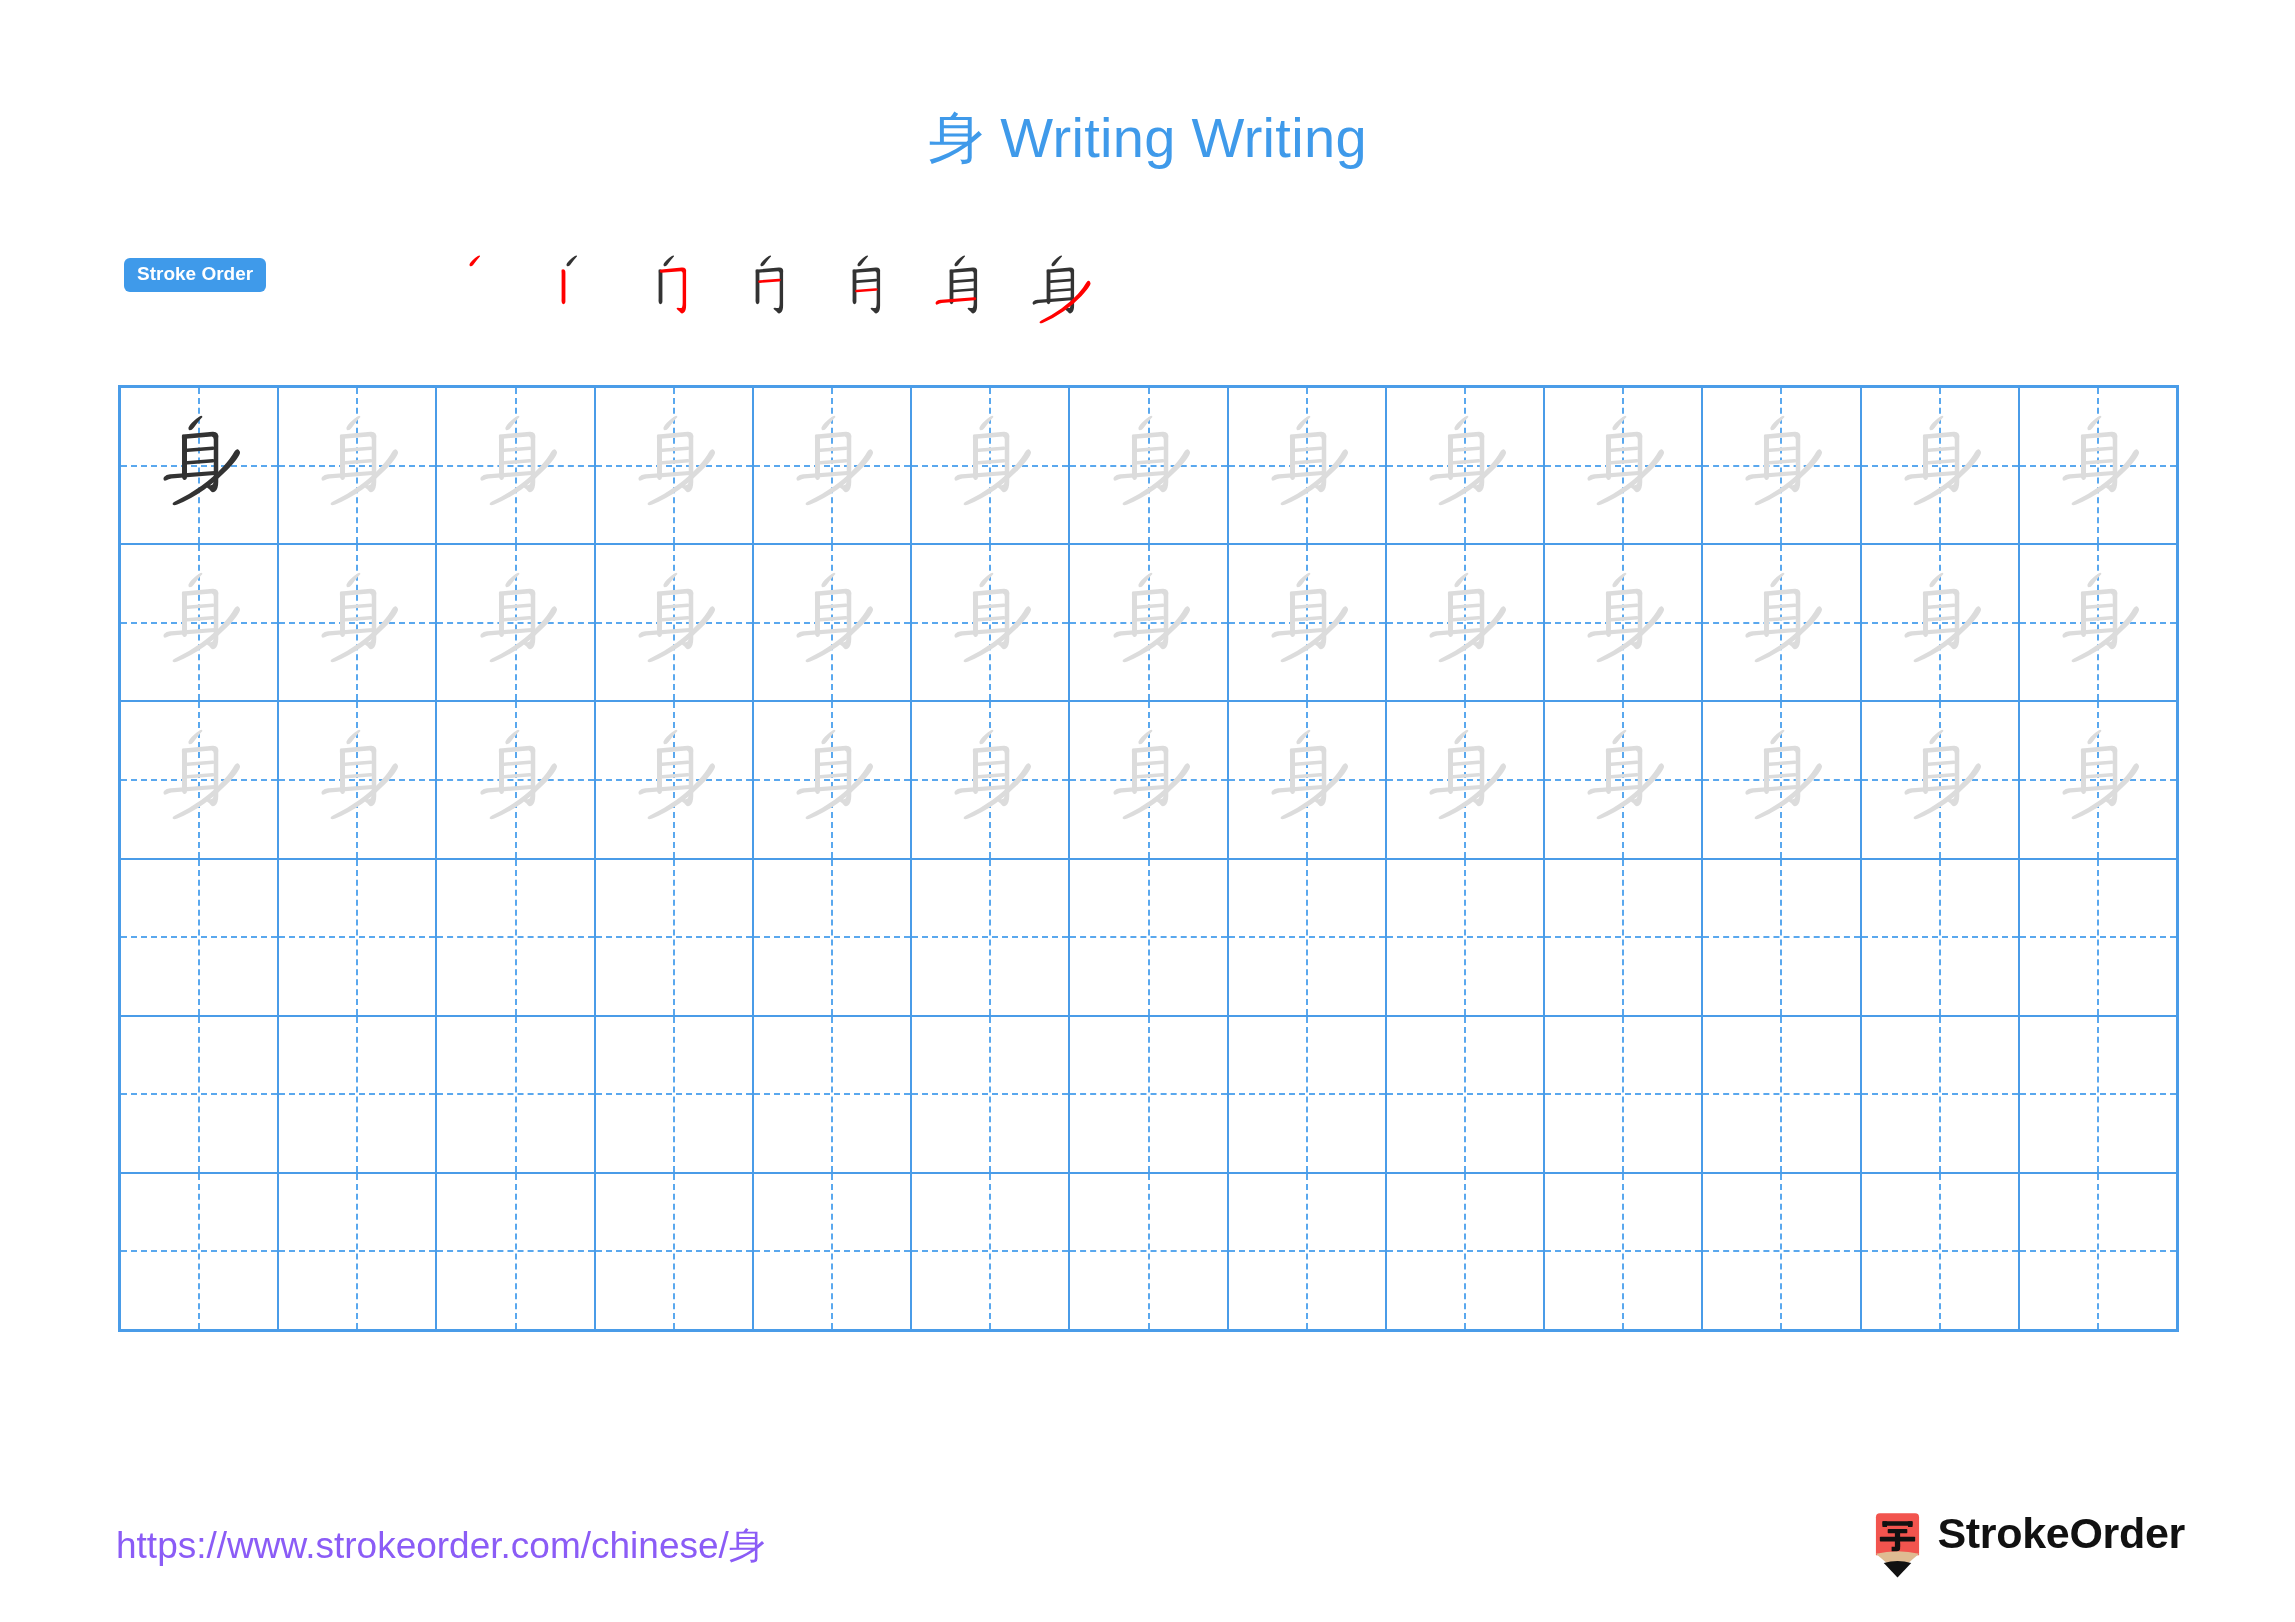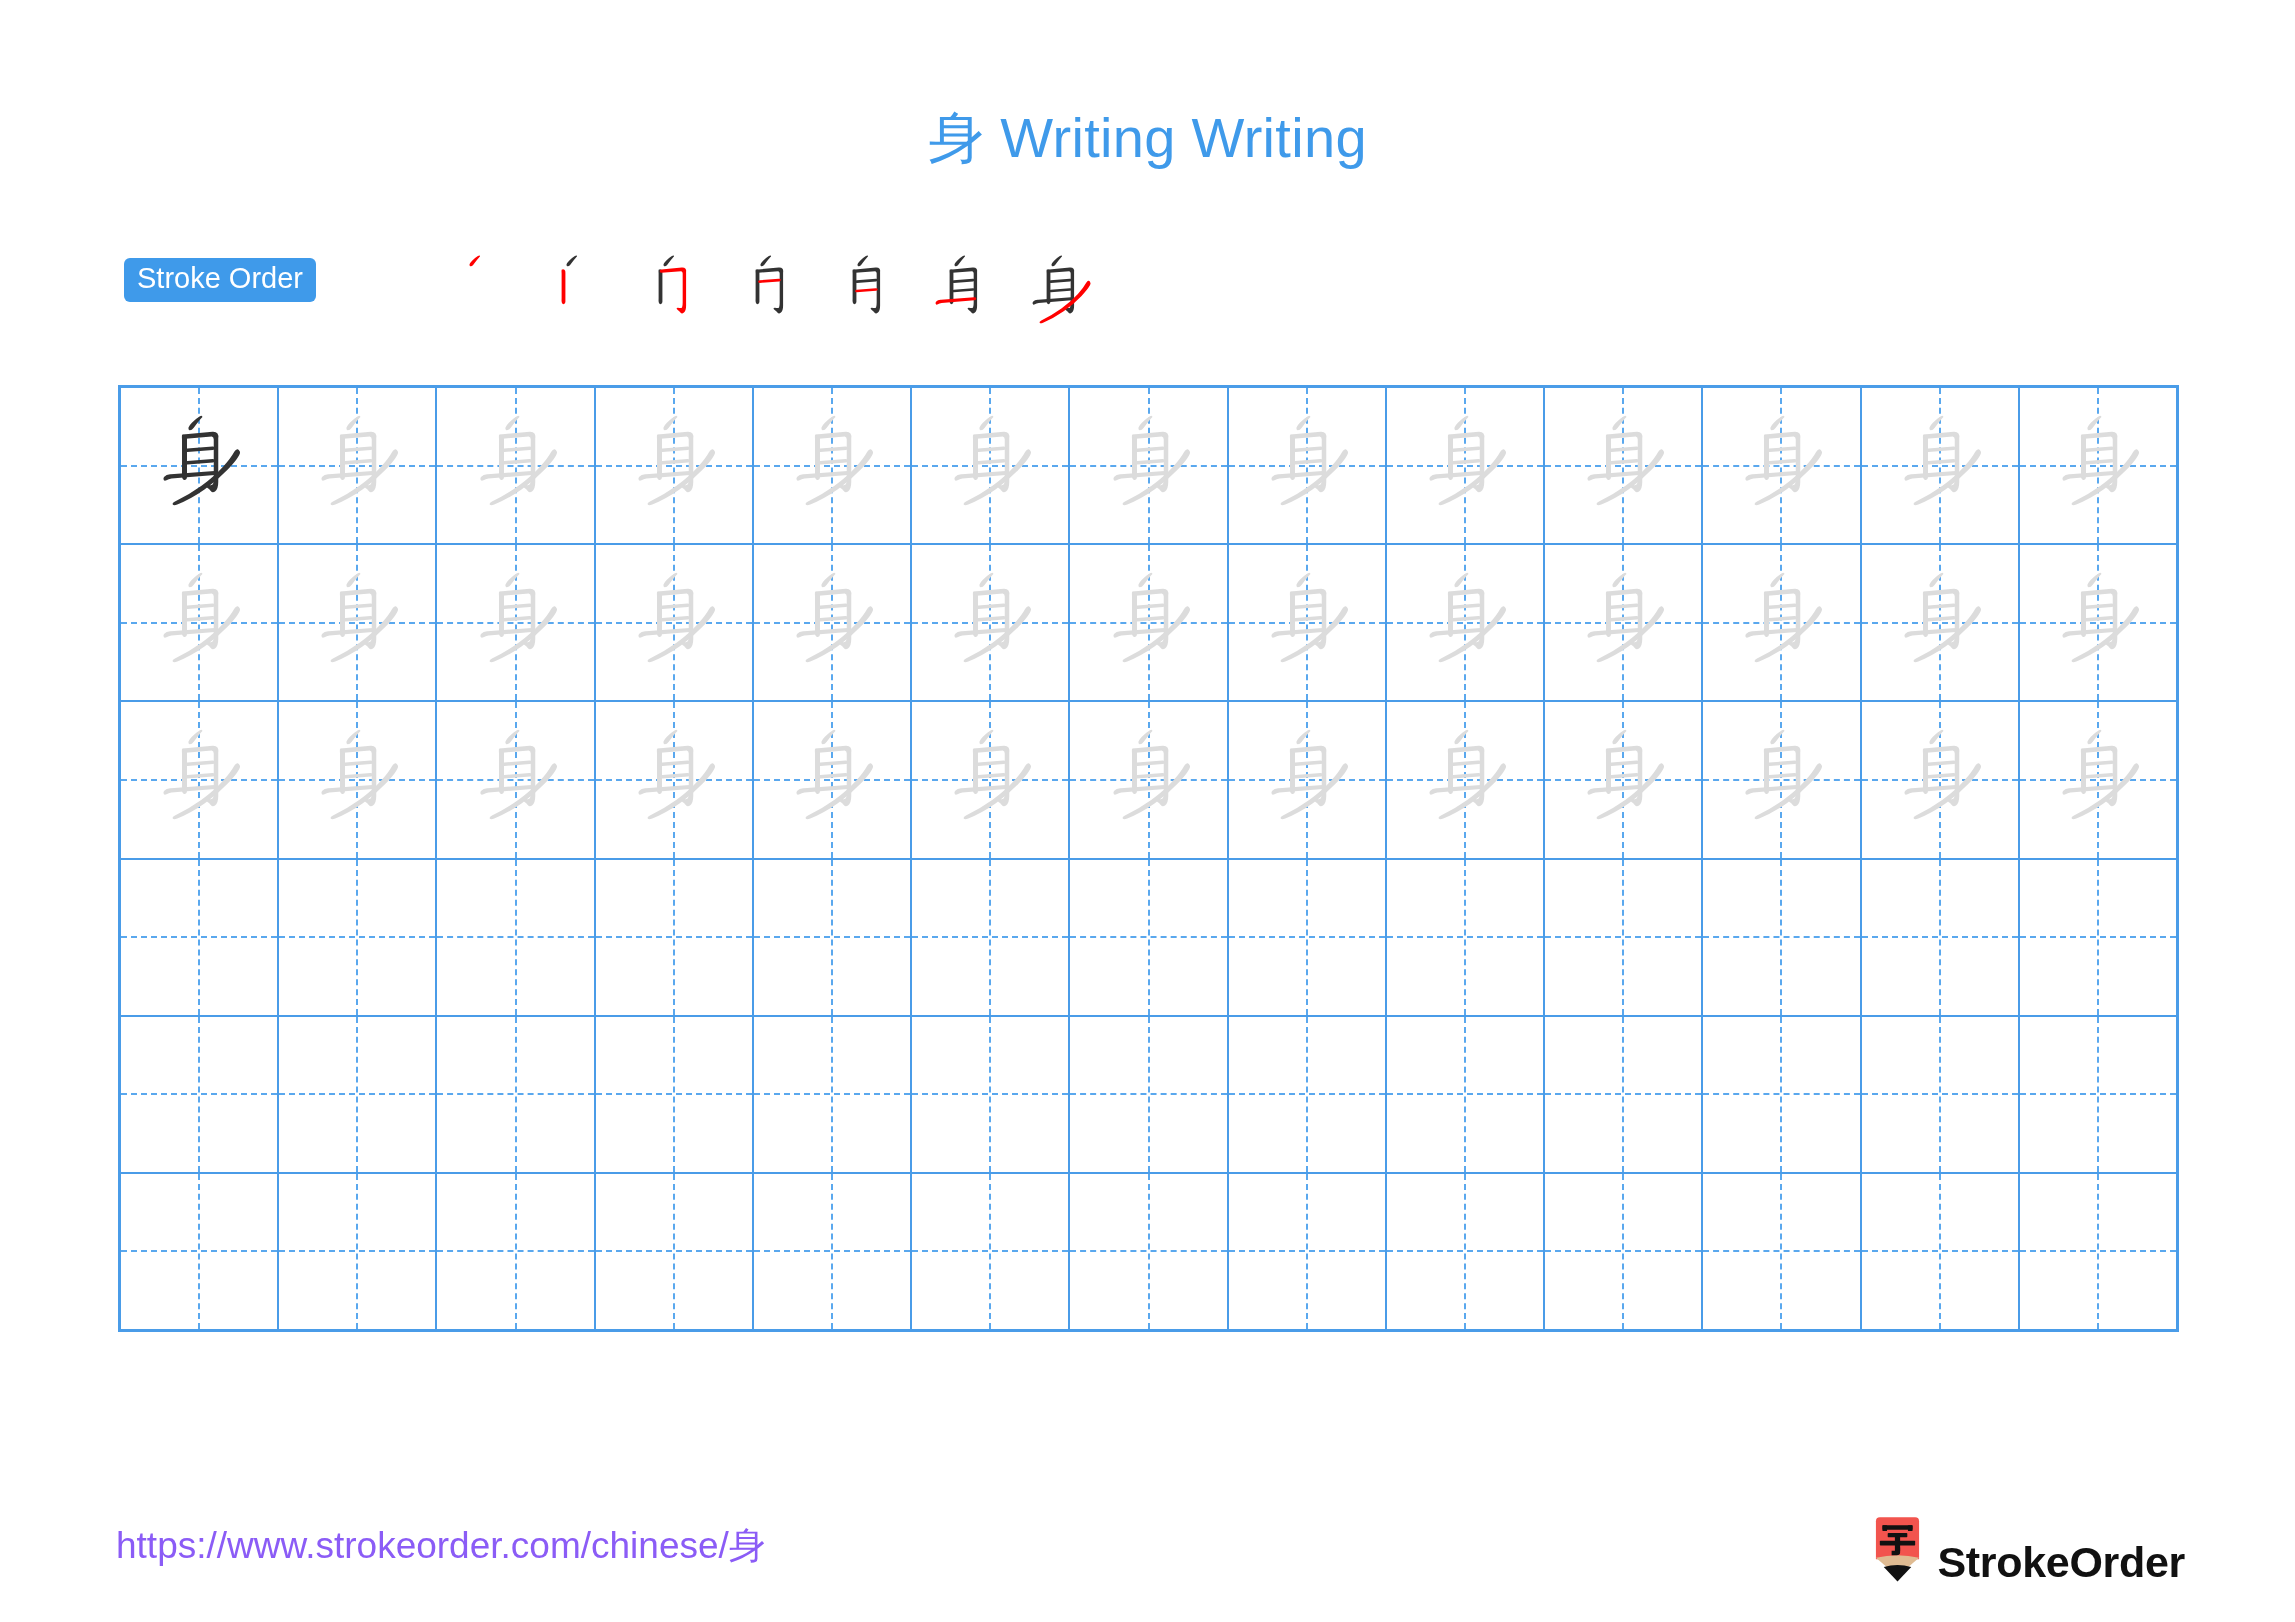--- a/index.html
+++ b/index.html
@@ -40,22 +40,22 @@
     left: 124px;
     width: 2048px;
     height: 77px;
   }
   #stroke-order-badge {
     position: absolute;
     left: 0;
     top: 3.9px;
     background: #3f9aea;
     color: #ffffff;
-    font-size: 29px;
-    font-weight: 400;
+    font-size: 19px;
+    font-weight: 700;
     padding: 6.5px 13px 8.5px 13px;
     border-radius: 5.9px;
     line-height: 1.0;
     white-space: nowrap;
   }
   #stroke-steps {
     position: absolute;
     left: 305px;
     top: -9.2px;
     display: flex;
@@ -154,21 +154,21 @@
   }
   #footer-url .han {
     font-family: "DejaVu Sans", "Liberation Sans", sans-serif;
   }
   #brand {
     position: absolute;
     right: 110px;
     top: 1512px;
     display: flex;
     flex-direction: row;
-    align-items: flex-end;
+    align-items: flex-start;
     height: 72px;
   }
   #brand-mark {
     width: 51px;
     height: 68px;
     flex: 0 0 auto;
     margin-right: 14.4px;
   }
   #brand-name {
     font-size: 43px;

